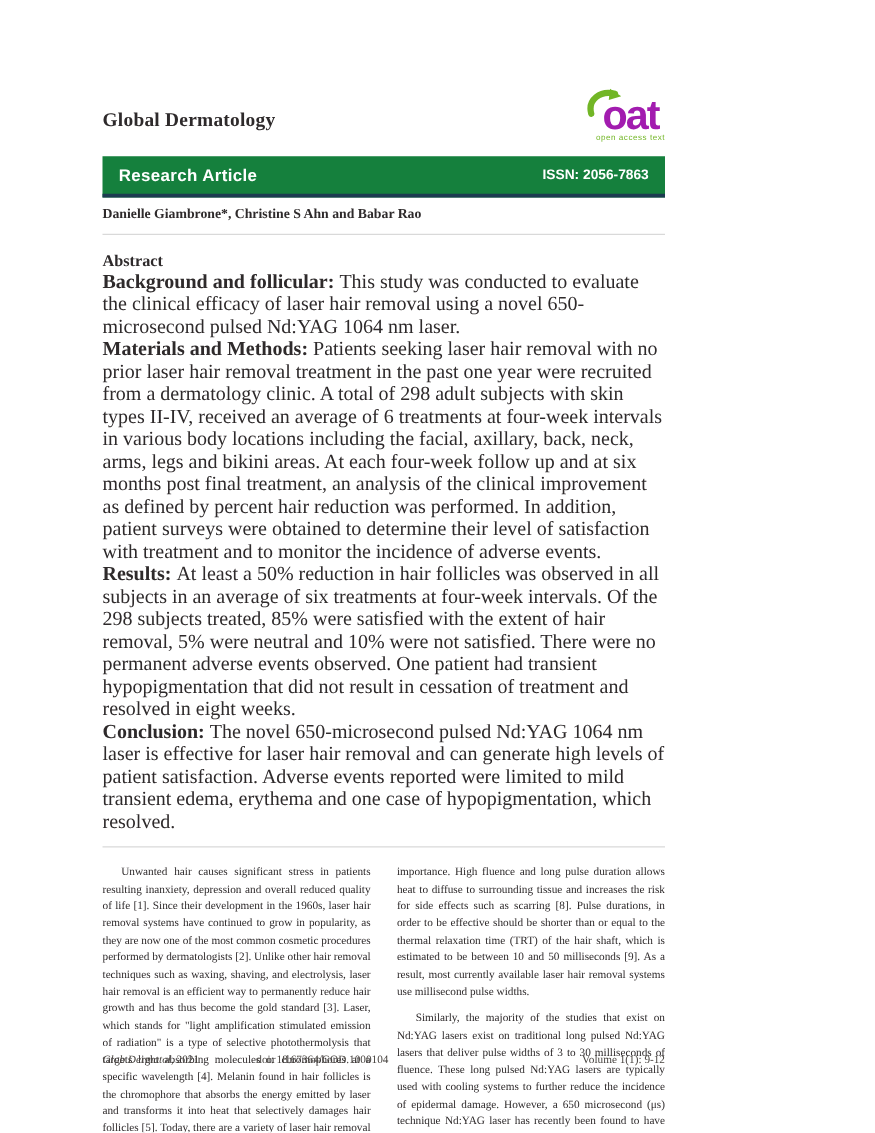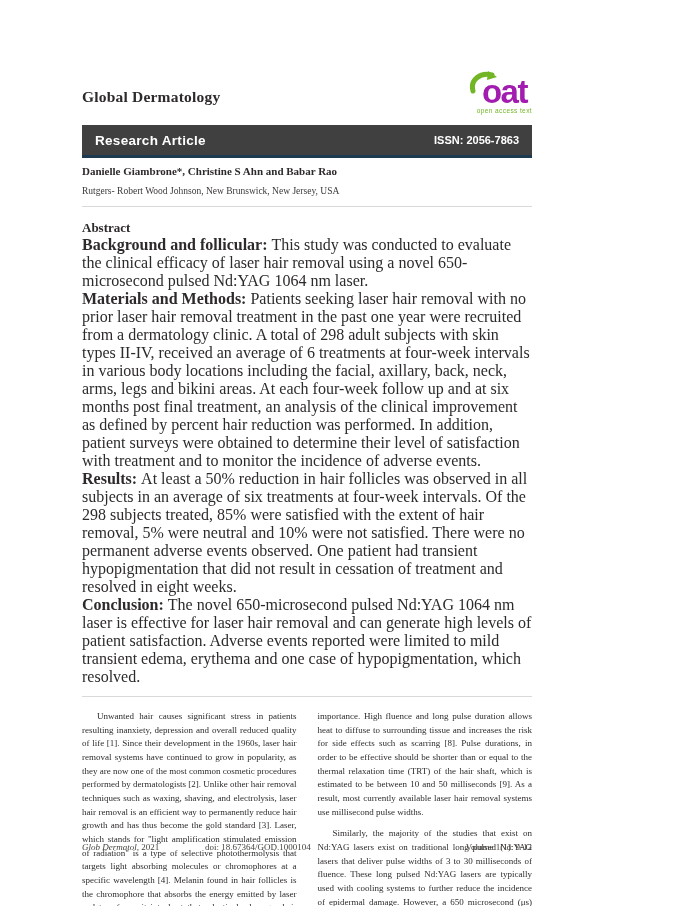--- a/index.html
+++ b/index.html
@@ -11,21 +11,21 @@
   }
   
   .header { display:flex; justify-content:space-between; align-items:flex-end; margin-top:62px; height:50px; }
   .journal-name { font-size:15.5px; font-weight:bold; letter-spacing:.2px; padding-bottom:6px; }
   .logo { text-align:center; line-height:1; position:relative; top:2px; }
   .logo-word { font-family:"Liberation Sans", sans-serif; font-weight:bold; font-size:33px; color:#a21caf; letter-spacing:-1.5px; line-height:.9; }
   .logo-swoosh { position:absolute; left:-8px; top:-7px; }
   .logo-tagline { font-family:"Liberation Sans", sans-serif; font-size:6.5px; color:#72b626; margin-top:1px; letter-spacing:.4px; }
   
   .banner {
-    margin-top:13px; height:33px; background:#404040; border-bottom:3px solid #1c3b50;
+    margin-top:13px; height:33px; background:#15803d; border-bottom:3px solid #1c3b50;
     display:flex; align-items:center; justify-content:space-between; padding:0 13px;
     font-family:"Liberation Sans", sans-serif; color:#ffffff;
   }
   .banner-label { font-size:13.5px; font-weight:bold; letter-spacing:.3px; }
   .banner-issn { font-size:11px; font-weight:bold; }
   
   .title { margin-top:15px; font-size:24px; line-height:1.2; color:#211d1e; }
   .authors { margin-top:7px; font-size:11px; font-weight:bold; }
   .affiliation { margin-top:9px; font-size:9.5px; color:#3c3839; }
   .rule { border:none; border-top:1px solid #d9d9d9; margin-top:10px; }
@@ -65,21 +65,20 @@
       <div class="logo-tagline">open access text</div>
     </div>
   </div>
 
   <div class="banner">
     <span class="banner-label">Research Article</span>
     <span class="banner-issn">ISSN: 2056-7863</span>
   </div>
 
   <div class="authors">Danielle Giambrone*, Christine S Ahn and Babar Rao</div>
-  <div class="affiliation">Rutgers- Robert Wood Johnson, New Brunswick, New Jersey, USA</div>
 
   <hr class="rule">
 
   <div>
     <div class="abstract-heading">Abstract</div>
     <p><span class="lead">Background and follicular: </span><span>This study was conducted to evaluate the clinical efficacy of laser hair removal using a novel 650-microsecond pulsed Nd:YAG 1064 nm laser.</span></p>
     <p><span class="lead">Materials and Methods: </span><span>Patients seeking laser hair removal with no prior laser hair removal treatment in the past one year were recruited from a dermatology clinic. A total of 298 adult subjects with skin types II-IV, received an average of 6 treatments at four-week intervals in various body locations including the facial, axillary, back, neck, arms, legs and bikini areas. At each four-week follow up and at six months post final treatment, an analysis of the clinical improvement as defined by percent hair reduction was performed. In addition, patient surveys were obtained to determine their level of satisfaction with treatment and to monitor the incidence of adverse events.</span></p>
     <p><span class="lead">Results: </span><span>At least a 50% reduction in hair follicles was observed in all subjects in an average of six treatments at four-week intervals. Of the 298 subjects treated, 85% were satisfied with the extent of hair removal, 5% were neutral and 10% were not satisfied. There were no permanent adverse events observed. One patient had transient hypopigmentation that did not result in cessation of treatment and resolved in eight weeks.</span></p>
     <p><span class="lead">Conclusion: </span><span>The novel 650-microsecond pulsed Nd:YAG 1064 nm laser is effective for laser hair removal and can generate high levels of patient satisfaction. Adverse events reported were limited to mild transient edema, erythema and one case of hypopigmentation, which resolved.</span></p>
   </div>

